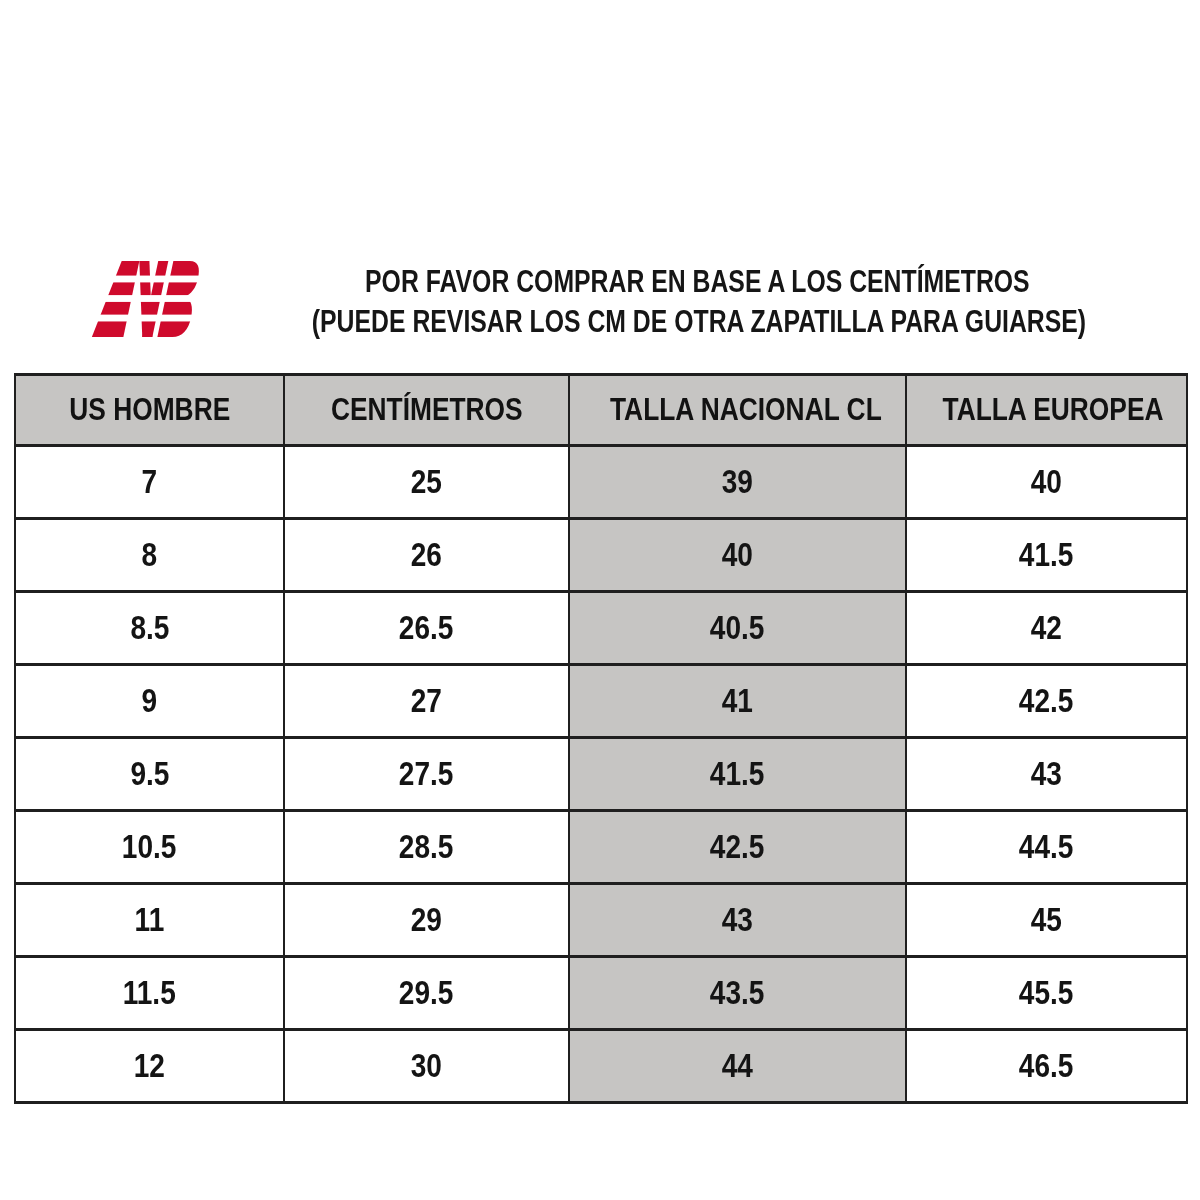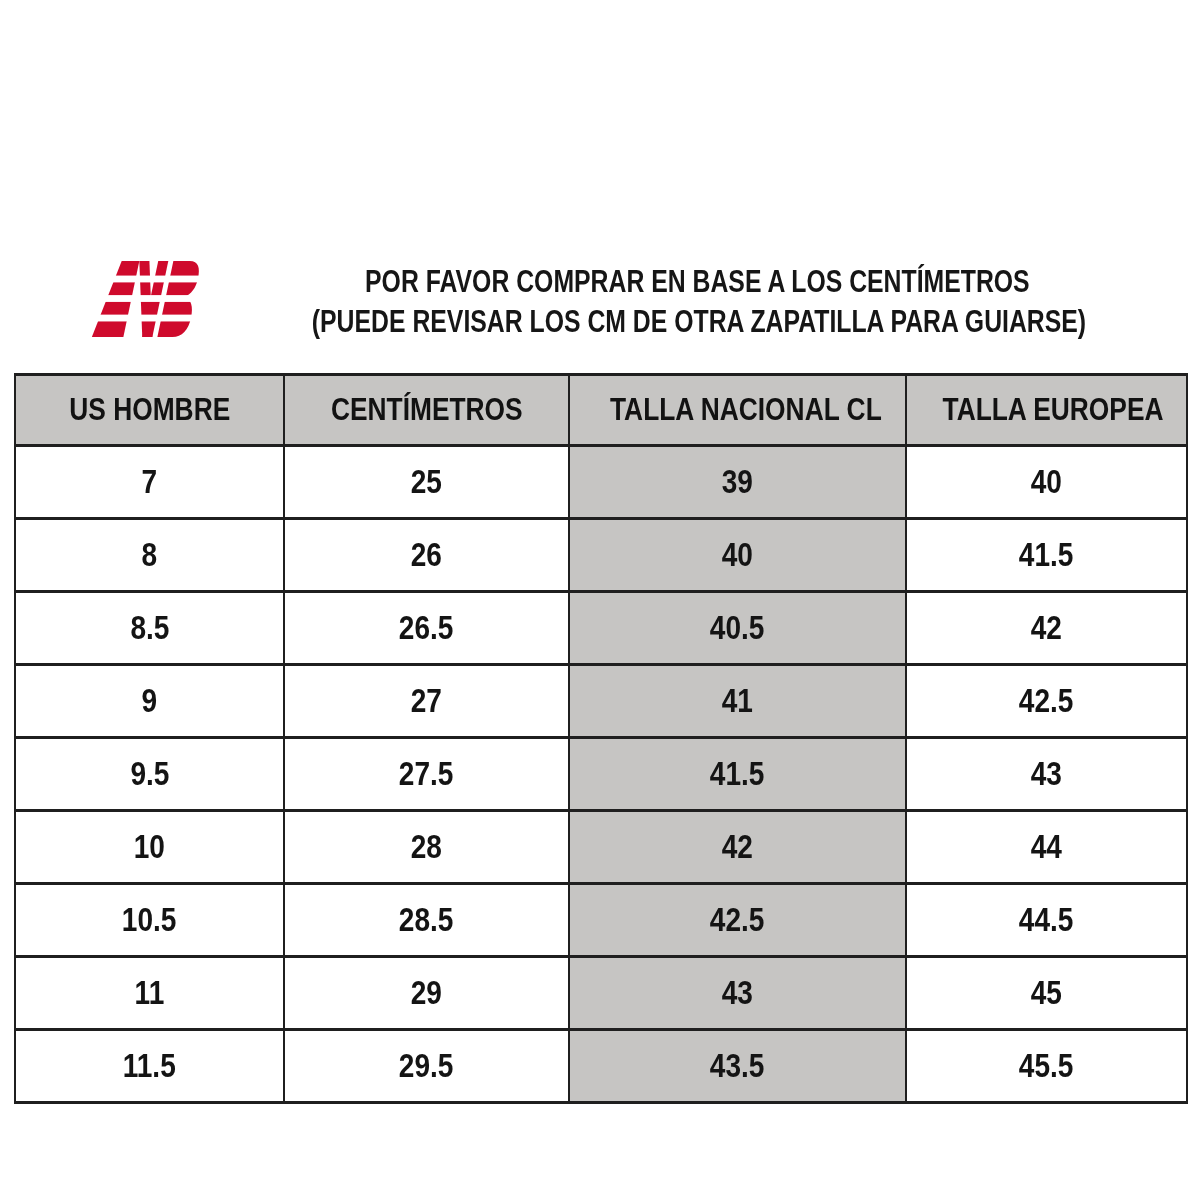--- a/index.html
+++ b/index.html
@@ -119,39 +119,39 @@
           <td class="hl"><span class="cond">41</span></td>
           <td><span class="cond">42.5</span></td>
         </tr>
         <tr>
           <td><span class="cond">9.5</span></td>
           <td><span class="cond">27.5</span></td>
           <td class="hl"><span class="cond">41.5</span></td>
           <td><span class="cond">43</span></td>
         </tr>
         <tr>
-          <td><span class="cond">10</span></td>
-          <td><span class="cond">28</span></td>
-          <td class="hl"><span class="cond">42</span></td>
-          <td><span class="cond">44</span></td>
-        </tr>
-        <tr>
           <td><span class="cond">10.5</span></td>
           <td><span class="cond">28.5</span></td>
           <td class="hl"><span class="cond">42.5</span></td>
           <td><span class="cond">44.5</span></td>
         </tr>
         <tr>
           <td><span class="cond">11</span></td>
           <td><span class="cond">29</span></td>
           <td class="hl"><span class="cond">43</span></td>
           <td><span class="cond">45</span></td>
         </tr>
         <tr>
           <td><span class="cond">11.5</span></td>
           <td><span class="cond">29.5</span></td>
           <td class="hl"><span class="cond">43.5</span></td>
           <td><span class="cond">45.5</span></td>
         </tr>
+        <tr>
+          <td><span class="cond">12</span></td>
+          <td><span class="cond">30</span></td>
+          <td class="hl"><span class="cond">44</span></td>
+          <td><span class="cond">46.5</span></td>
+        </tr>
       </tbody>
   </table>
 
 </div>
 
 </body></html>

